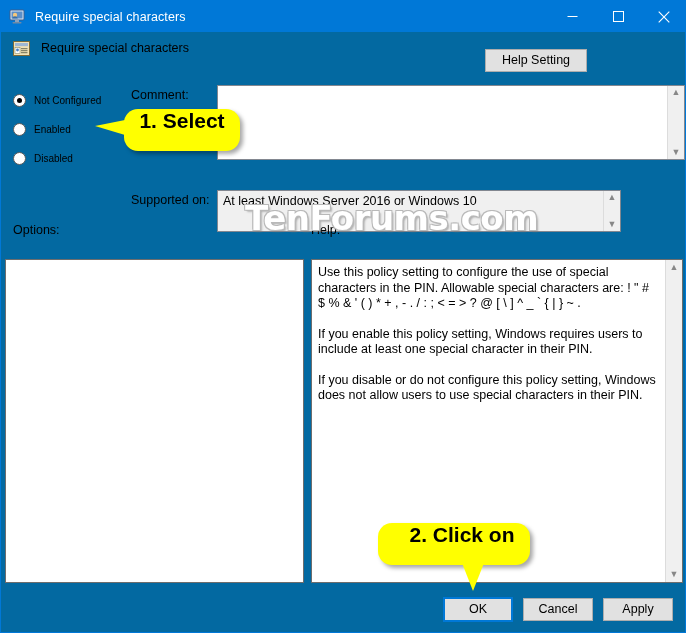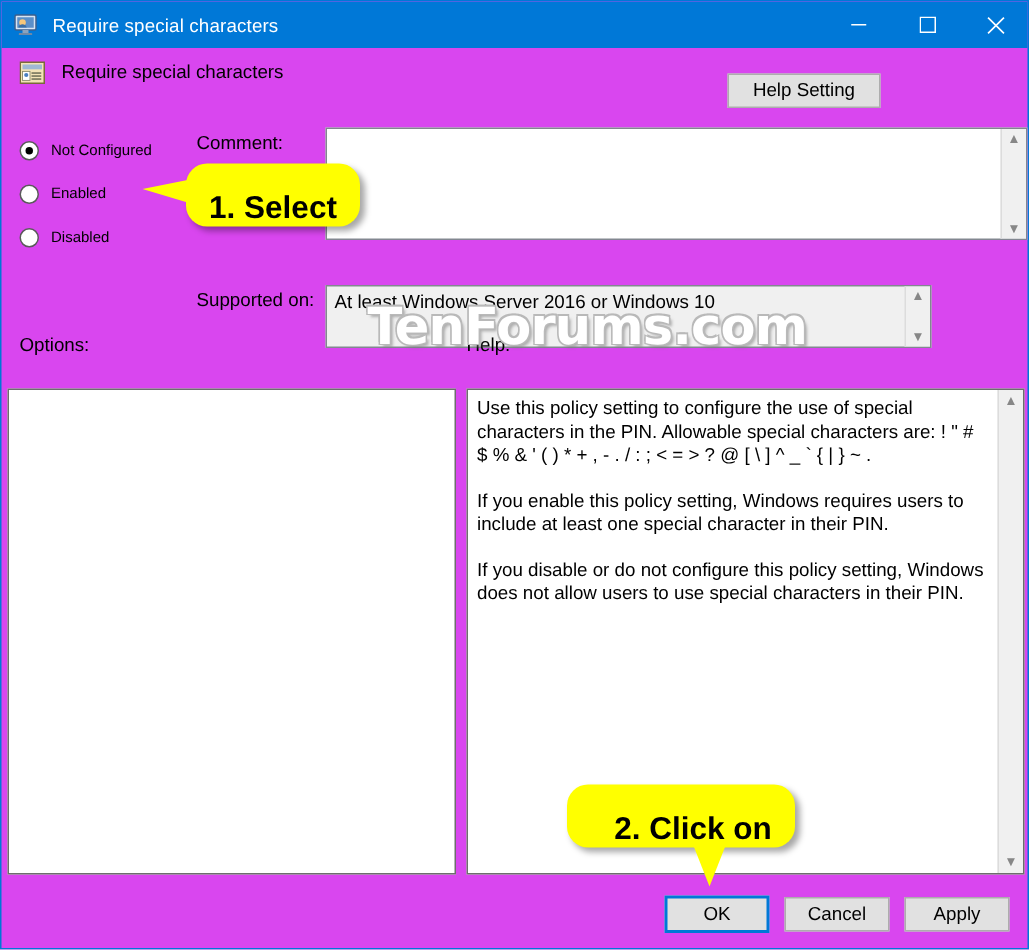--- a/index.html
+++ b/index.html
@@ -8,21 +8,21 @@
     background: #ffffff;
   }
   body {
     font-family: "Liberation Sans", sans-serif;
   }
   #app {
     position: relative;
     width: 686px;
     height: 633px;
     overflow: hidden;
-    background: #d946ef;
+    background: #0369a1;
     border: 1px solid #0078d7;
     box-sizing: border-box;
   }
 
   
   .titlebar {
     position: absolute;
     left: 0; top: 0;
     width: 686px;
     height: 31px;
@@ -258,21 +258,21 @@
 
   
   .callout {
     position: absolute;
     background: #ffff00;
     border-radius: 14px;
     font-weight: bold;
     font-size: 21px;
     color: #000;
     display: flex;
-    align-items: flex-end;
+    align-items: flex-start;
     justify-content: center;
     box-shadow: 3px 3px 4px rgba(0,0,0,0.35);
     white-space: nowrap;
   }
   #callout-select {
     left: 123px; top: 108px;
     width: 116px; height: 42px;
   }
   #callout-select .tail {
     position: absolute;

